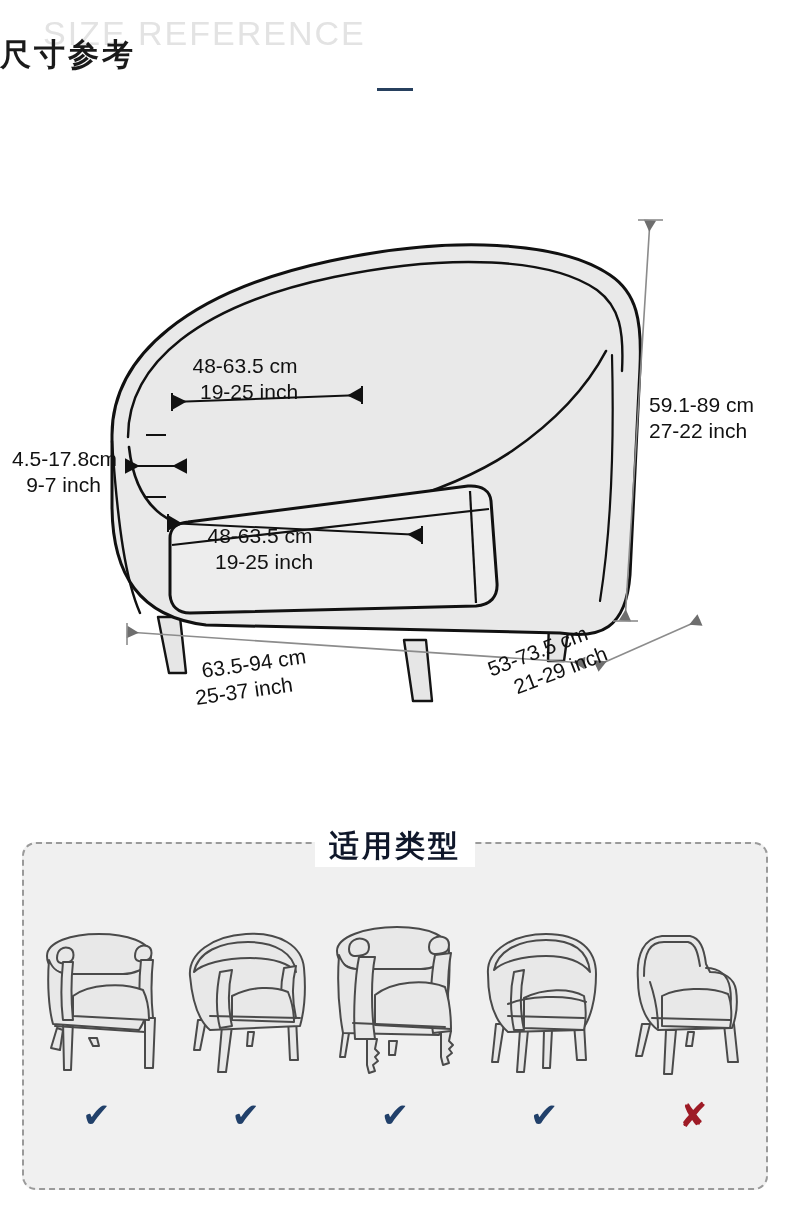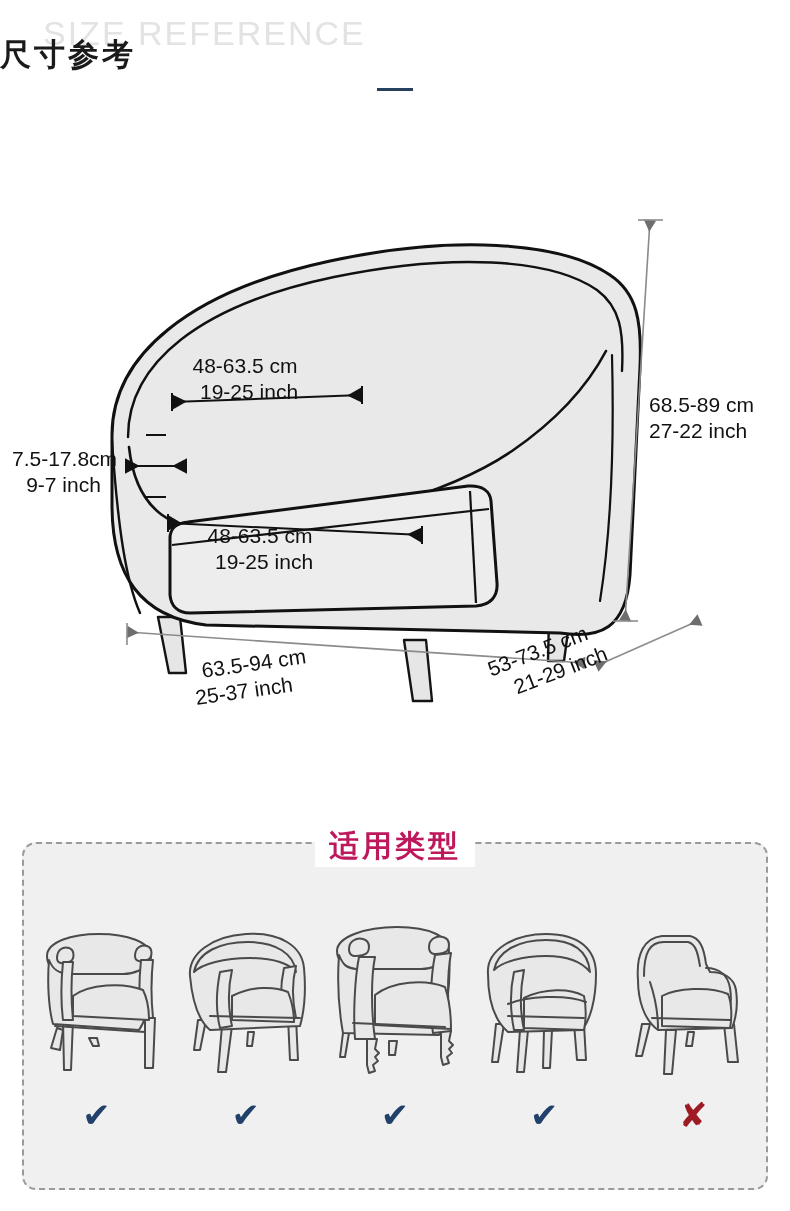--- a/index.html
+++ b/index.html
@@ -93,21 +93,21 @@
     border-radius: 14px;
   }
   .types-title {
     position: absolute;
     left: 50%; top: 826px;
     transform: translateX(-50%);
     padding: 0 14px;
     background: #ffffff;
     font-size: 30px;
     font-weight: 700;
-    color: #be185d;
+    color: #0f172a;
     letter-spacing: 3px;
     white-space: nowrap;
     z-index: 4;
   }
   .chair-row {
     position: absolute;
     left: 22px; top: 905px;
     width: 746px; height: 175px;
     display: flex;
     align-items: flex-end;
@@ -242,26 +242,26 @@
         <line x1="422" y1="421" x2="422" y2="439"></line>
       </g>
     </svg>
 
     <div class="dim-label" id="lbl-top-width">
       <span class="ln">48-63.5 cm</span>
       <span class="ln">19-25 inch</span>
     </div>
 
     <div class="dim-label" id="lbl-seat-height">
-      <span class="ln">7.5-17.8cm</span>
+      <span class="ln">4.5-17.8cm</span>
       <span class="ln">9-7 inch</span>
     </div>
 
     <div class="dim-label" id="lbl-right-height">
-      <span class="ln">68.5-89 cm</span>
+      <span class="ln">59.1-89 cm</span>
       <span class="ln">27-22 inch</span>
     </div>
 
     <div class="dim-label" id="lbl-seat-width">
       <span class="ln">48-63.5 cm</span>
       <span class="ln">19-25 inch</span>
     </div>
 
     <div class="dim-label" id="lbl-bottom-width">
       <span class="ln">63.5-94 cm</span>

